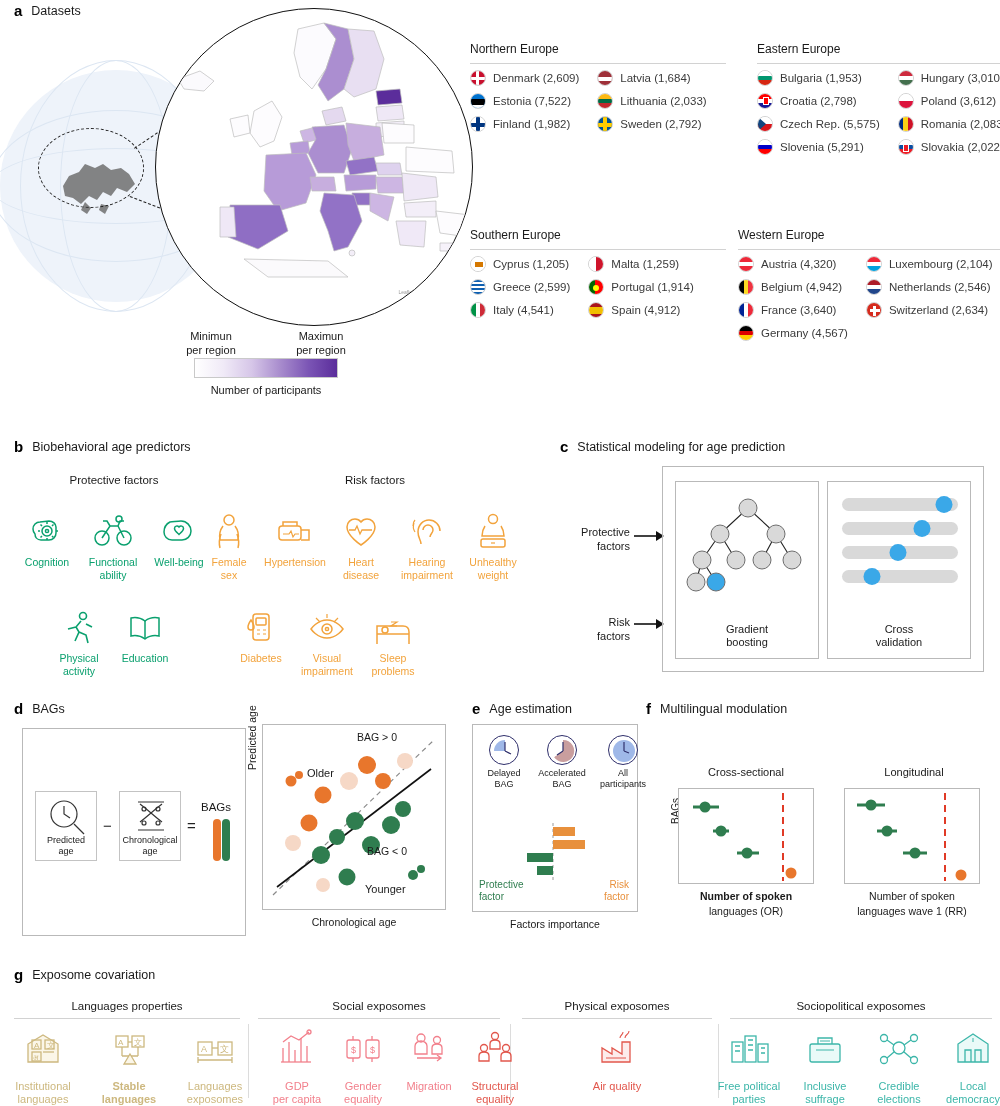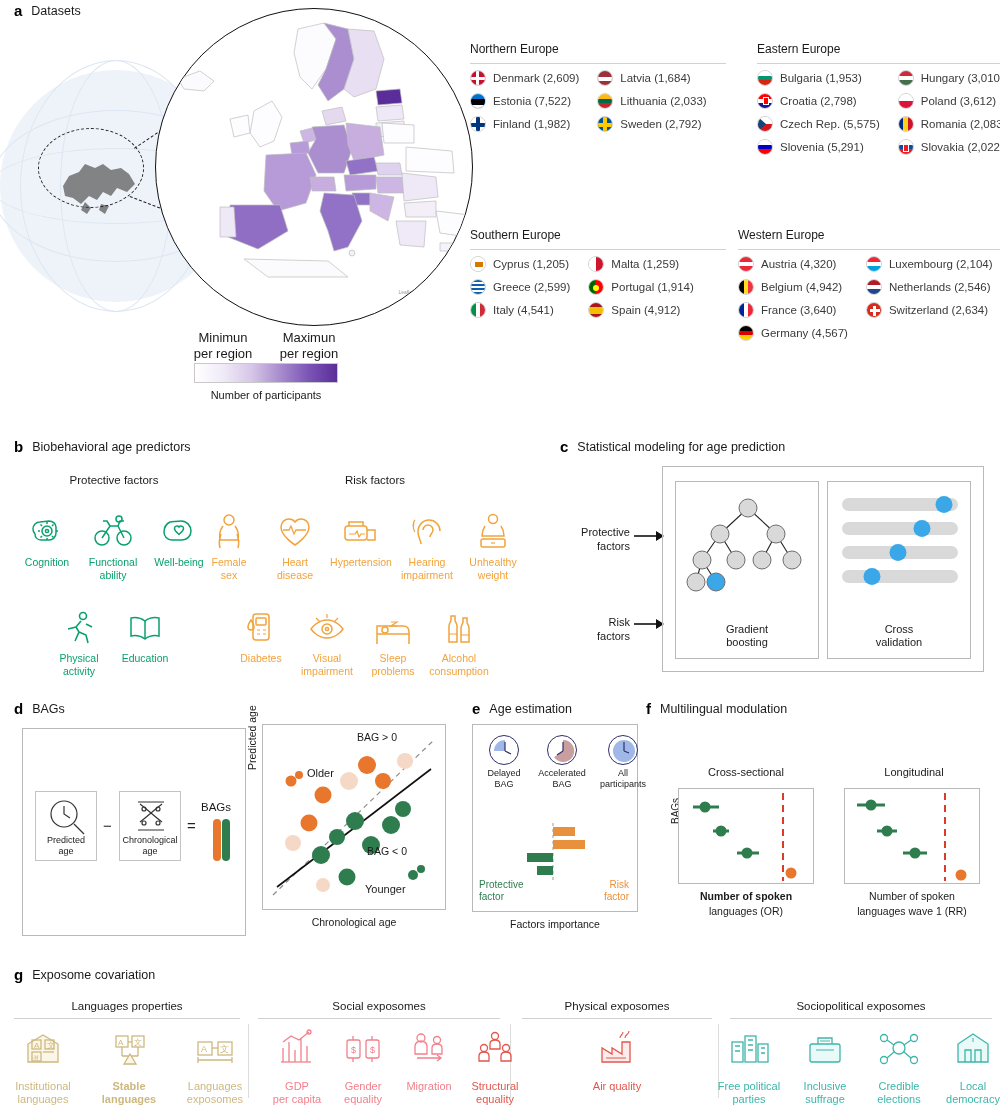--- a/index.html
+++ b/index.html
@@ -51,21 +51,21 @@
     position:absolute; right:14px; bottom:30px; font-size:5px; color:#999;
   }
 
   
   .legend { position:absolute; left:176px; top:330px; width:180px; }
   .legend-bar {
     width:144px; height:20px; margin:0 auto;
     background:linear-gradient(to right,#ffffff,#f0eaf7,#d6c6e8,#a88ccd,#7b55b5,#5b2d9b);
     border:0.6px solid #c9c9c9;
   }
-  .legend-top { display:flex; justify-content:center; font-size:13px; color:#1a1a1a; line-height:1.25;gap:16px; }
+  .legend-top { display:flex; justify-content:space-between; font-size:11px; color:#1a1a1a; line-height:1.25;gap:16px; }
   .legend-top div { text-align:center; width:70px; }
   .legend-caption { text-align:center; font-size:11px; margin-top:6px; }
 
   
   .groups { position:absolute; left:470px; top:42px; width:530px; }
   .grp { position:absolute; }
   .grp-title { font-size:12px; margin-bottom:4px; padding-bottom:3px; }
   .grp-rule { border-bottom:0.9px solid #d2d2d2; margin-bottom:6px; }
   .grp-cols { display:flex; gap:18px; }
   .grp-col { display:flex; flex-direction:column; gap:7px; }
@@ -579,39 +579,39 @@
           <path d="M9 22c-2 5-2 10-1 14M25 22c2 5 2 10 1 14"></path>
         </svg>
       </div>
       <div class="ic-label orange">
         <div>Female</div>
         <div>sex</div>
       </div>
     </div>
     <div class="ic-cell">
       <div class="ic-box">
-        <svg width="38" height="36" viewBox="0 0 38 36" fill="none" stroke="#f2a33c" stroke-width="1.5">
-          <path d="M19 31S5 22 5 13c0-5 4-8 8-8 2.5 0 4.6 1.2 6 3 1.4-1.8 3.5-3 6-3 4 0 8 3 8 8 0 9-14 18-14 18z"></path>
-          <path d="M7 16h6l2-4 3 8 2-4h10" stroke-width="1.3"></path>
-        </svg>
-      </div>
-      <div class="ic-label orange">
-        <div>Heart</div>
-        <div>disease</div>
-      </div>
-    </div>
-    <div class="ic-cell">
-      <div class="ic-box">
         <svg width="40" height="36" viewBox="0 0 40 36" fill="none" stroke="#f2a33c" stroke-width="1.5">
           <rect x="4" y="12" width="22" height="14" rx="3"></rect>
           <path d="M26 16h8v10h-8M8 12V8h14v4"></path>
           <path d="M8 20h6l2-3 2 6 2-3h4" stroke-width="1.2"></path>
         </svg>
       </div>
       <div class="ic-label orange"><span>Hypertension</span></div>
+    </div>
+    <div class="ic-cell">
+      <div class="ic-box">
+        <svg width="38" height="36" viewBox="0 0 38 36" fill="none" stroke="#f2a33c" stroke-width="1.5">
+          <path d="M19 31S5 22 5 13c0-5 4-8 8-8 2.5 0 4.6 1.2 6 3 1.4-1.8 3.5-3 6-3 4 0 8 3 8 8 0 9-14 18-14 18z"></path>
+          <path d="M7 16h6l2-4 3 8 2-4h10" stroke-width="1.3"></path>
+        </svg>
+      </div>
+      <div class="ic-label orange">
+        <div>Heart</div>
+        <div>disease</div>
+      </div>
     </div>
     <div class="ic-cell">
       <div class="ic-box">
         <svg width="36" height="36" viewBox="0 0 36 36" fill="none" stroke="#f2a33c" stroke-width="1.5">
           <path d="M12 30c0-4-3-6-3-12 0-7 5-12 11-12s11 5 11 11"></path>
           <path d="M14 16a5 5 0 0110 0c0 3-3 4-3 7"></path>
           <path d="M4 12a8 8 0 012-6M6 18a10 10 0 01-1-9" stroke-width="1.2"></path>
         </svg>
       </div>
       <div class="ic-label orange">
@@ -690,33 +690,20 @@
         <svg width="40" height="34" viewBox="0 0 40 34" fill="none" stroke="#f2a33c" stroke-width="1.5">
           <path d="M4 28V14h26c4 0 6 2 6 6v8"></path>
           <path d="M4 22h32M4 28v4M36 28v4"></path>
           <circle cx="12" cy="18" r="3"></circle>
           <path d="M18 10h6l-6 4h6" stroke-width="1.2"></path>
         </svg>
       </div>
       <div class="ic-label orange">
         <div>Sleep</div>
         <div>problems</div>
-      </div>
-    </div>
-    <div class="ic-cell">
-      <div class="ic-box">
-        <svg width="38" height="36" viewBox="0 0 38 36" fill="none" stroke="#f2a33c" stroke-width="1.5">
-          <path d="M9 32V16c0-3 2-4 2-6V6h4v4c0 2 2 3 2 6v16z"></path>
-          <path d="M21 32V18c0-3 2-4 2-6V8h4v4c0 2 2 3 2 6v14z"></path>
-          <path d="M9 24h8M21 25h8" stroke-width="1.2"></path>
-        </svg>
-      </div>
-      <div class="ic-label orange">
-        <div>Alcohol</div>
-        <div>consumption</div>
       </div>
     </div>
   </div>
 </div>
 
 <div id="panel-c">
   <div class="panel-head">
     <span class="panel-letter">c</span>
     <span class="panel-title">Statistical modeling for age prediction</span>
   </div>

